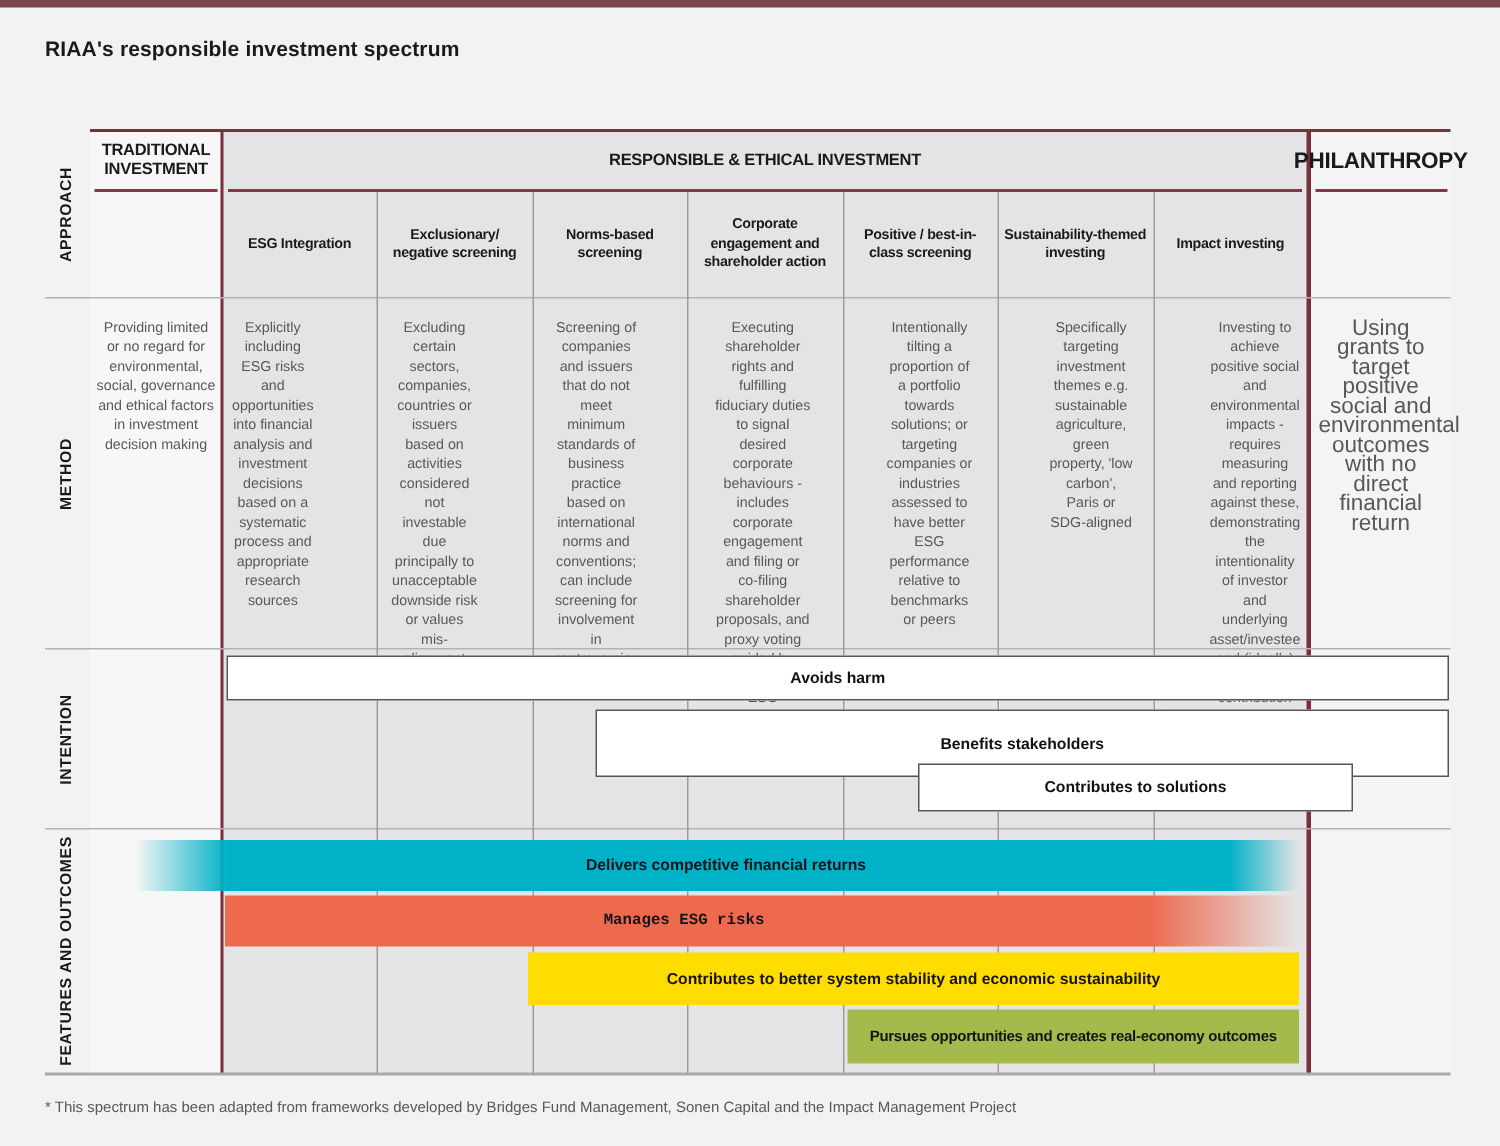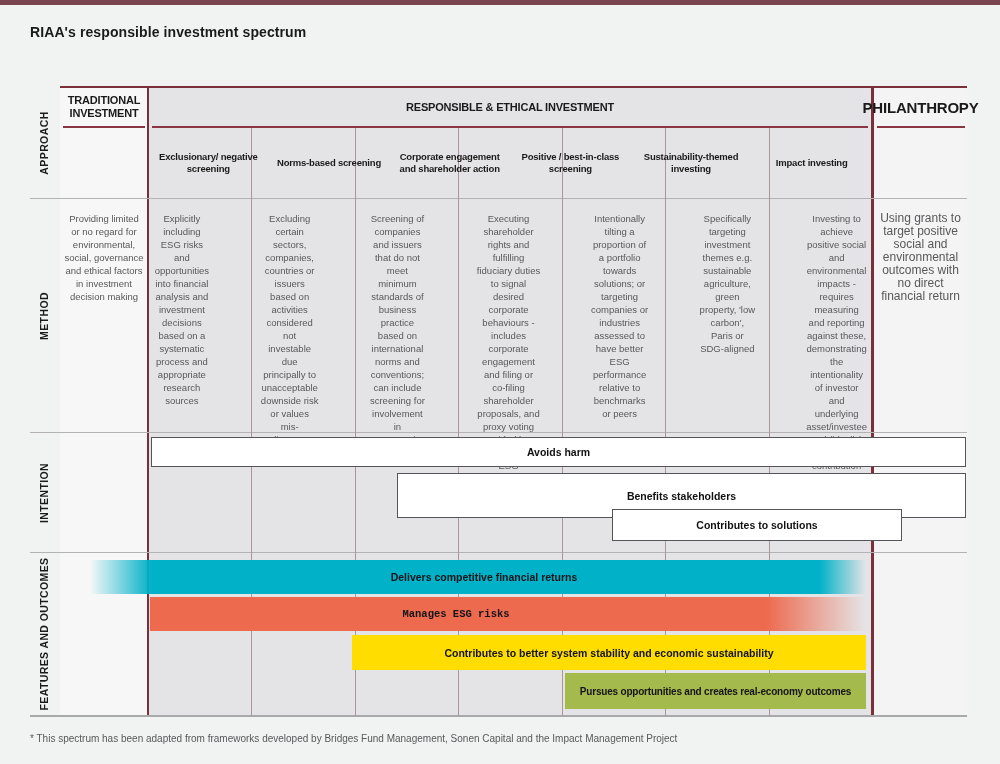--- a/index.html
+++ b/index.html
@@ -53,21 +53,21 @@
   .col-headers{position:absolute;left:148px;top:128px;width:724px;height:70px;display:flex;}
   .hcell{flex:1;display:flex;align-items:center;justify-content:center;text-align:center;
          font-weight:bold;font-size:9.5px;line-height:12.5px;letter-spacing:-.2px;padding:0 3px;}
 
   
   .mtrad{position:absolute;left:60px;top:199px;width:88px;padding:13px 4px 0;
          text-align:center;font-size:9.5px;line-height:13px;color:#58585a;}
   .methods{position:absolute;left:148px;top:199px;width:724px;height:233px;display:flex;gap:40px;}
   .mcell{flex:1;padding:13px 5px 0;text-align:center;font-size:9.5px;line-height:13px;color:#58585a;}
   .mphil{position:absolute;left:874px;top:199px;width:93px;padding:13px 5px 0;
-         text-align:center;font-size:12px;line-height:13px;color:#58585a;}
+         text-align:center;font-size:15px;line-height:13px;color:#58585a;}
 
   
   .ibar{position:absolute;background:#ffffff;border:1.5px solid #54545a;
         display:flex;align-items:center;justify-content:center;
         font-weight:bold;font-size:10.5px;color:#111;}
   .ibar-0{left:151px;top:437px;width:815px;height:30px;text-align:center;}
   .ibar-1{left:397px;top:473px;width:569px;height:45px;}
   .ibar-2{left:612px;top:509px;width:290px;height:32px;}
 
   
@@ -121,20 +121,21 @@
     </div>
   <div class="vlabel vl-features">
       <span>FEATURES AND OUTCOMES</span>
     </div>
 
   <div class="sect sect-trad">TRADITIONAL INVESTMENT</div>
   <div class="sect sect-resp">RESPONSIBLE &amp; ETHICAL INVESTMENT</div>
   <div class="sect sect-phil">PHILANTHROPY</div>
 
   <div class="col-headers">
+    <div class="hcell">ESG Integration</div>
     <div class="hcell">Exclusionary/ negative screening</div>
     <div class="hcell">Norms-based screening</div>
     <div class="hcell">Corporate engagement and shareholder action</div>
     <div class="hcell">Positive / best-in-class screening</div>
     <div class="hcell">Sustainability-themed investing</div>
     <div class="hcell">Impact investing</div>
   </div>
 
   <div class="mtrad">Providing limited or no regard for environmental, social, governance and ethical factors in investment decision making</div>
   <div class="methods">

